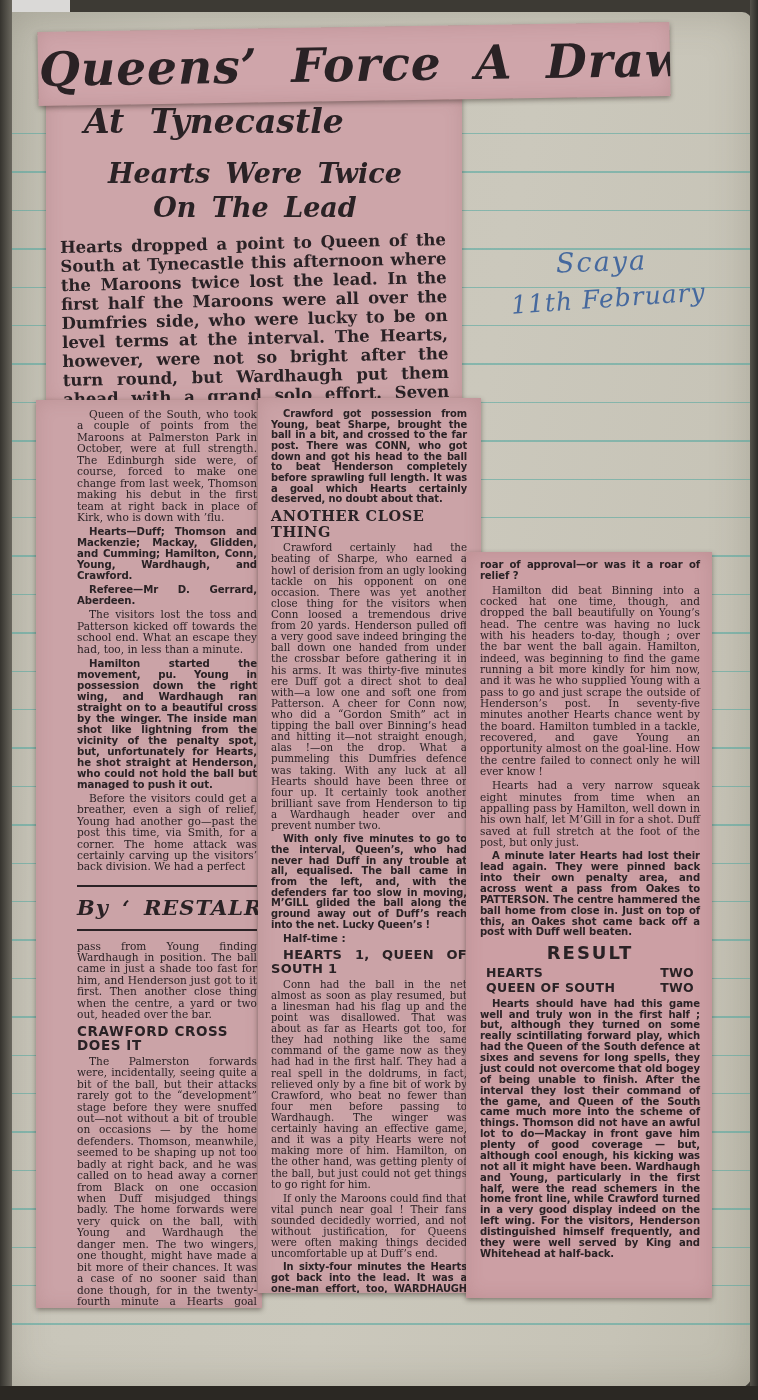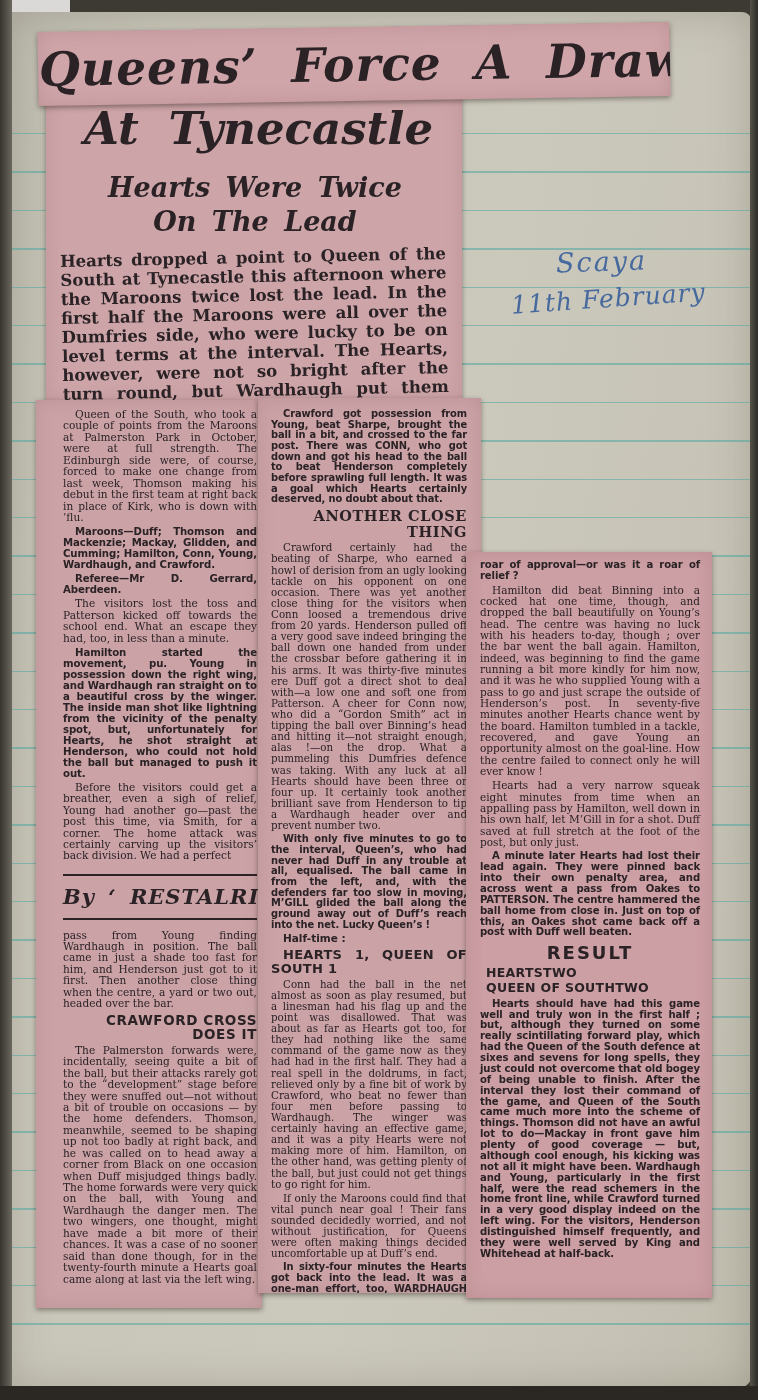--- a/index.html
+++ b/index.html
@@ -52,61 +52,61 @@
   .headline-text{
     font-family:"DejaVu Serif", serif;font-style:italic;font-weight:bold;
     font-size:47px;white-space:nowrap;word-spacing:16px;letter-spacing:1px;
   }
   .clip-main{
     left:46px;top:96px;width:416px;height:306px;background:#cda5a9;
     padding:6px 14px 0 16px;
   }
   .title2{
     font-family:"DejaVu Serif", serif;font-style:italic;font-weight:bold;
-    font-size:45px;padding-left:22px;word-spacing:14px;white-space:nowrap;
+    font-size:33px;padding-left:22px;word-spacing:14px;white-space:nowrap;
   }
   .subhead-big{
     font-family:"DejaVu Serif", serif;font-style:italic;font-weight:bold;
     font-size:27px;line-height:1.25;text-align:center;max-width:340px;
     margin:16px auto 10px auto;word-spacing:6px;
   }
   .intro{
     font-weight:bold;font-size:16.5px;line-height:1.15;text-align:justify;
     transform:rotate(-1.2deg);margin-top:8px;
   }
 
   
   .clip-col{font-size:10.6px;line-height:1.08;text-align:justify;}
-  .clip-left {left:36px; top:400px;width:226px;height:908px;padding:6px 5px 6px 27px;}
+  .clip-left {left:36px; top:400px;width:226px;height:908px;padding:6px 5px 6px 41px;}
   .clip-mid  {left:258px;top:398px;width:223px;height:895px;padding:8px 14px 6px 13px;font-size:10.3px;}
   .clip-right{left:466px;top:552px;width:246px;height:746px;padding:5px 12px 6px 14px;font-size:10.5px;background:#cc9fa4;}
   .clip-col p{margin:3px 0;text-indent:12px;}
   .clip-col p.noindent{text-indent:0;}
   .boldsans{font-family:"DejaVu Sans", sans-serif;font-weight:bold;font-size:.96em;letter-spacing:-0.1px;}
   .colsub{
-    text-align:right;font-weight:bold;font-size:14.5px;letter-spacing:.6px;
+    text-align:left;font-weight:bold;font-size:14.5px;letter-spacing:.6px;
     margin:7px 0 5px 0;text-indent:0 !important;font-family:"DejaVu Serif", serif;
   }
   .colsub.sans{font-family:"DejaVu Sans", sans-serif;font-size:13.5px;}
   .byline-box{
     border-top:2.5px solid #2a2225;border-bottom:2.5px solid #2a2225;
     margin:12px 0 10px 0;padding:10px 0 9px 0;text-align:center;
   }
   .byline-text{
     font-family:"DejaVu Serif", serif;font-style:italic;font-weight:bold;
     font-size:21px;word-spacing:5px;letter-spacing:1px;white-space:nowrap;text-indent:0;
   }
   .halftime-label{font-family:"DejaVu Sans", sans-serif;font-weight:bold;font-size:10.5px;margin:2px 0 0 0;text-indent:0;}
   .halftime-score{font-family:"DejaVu Sans", sans-serif;font-weight:bold;font-size:13px;margin:1px 0 4px 0;text-indent:0;letter-spacing:.3px;}
   .result-head{
     text-align:center;font-family:"DejaVu Sans", sans-serif;font-weight:bold;
     font-size:18px;letter-spacing:2px;margin:5px 0 2px 0;
   }
   .result-row{
-    display:flex;justify-content:flex-start;
+    display:flex;justify-content:space-between;
     font-family:"DejaVu Sans", sans-serif;font-weight:bold;font-size:12.5px;
     padding:1px 6px;letter-spacing:.3px;
   }
 </style>
 </head>
 <body>
 
 <div class="corner-light"></div>
 <div class="wood-corner"></div>
 
@@ -121,21 +121,21 @@
   <div class="subhead-big">Hearts Were Twice On The Lead</div>
   <div class="intro">Hearts dropped a point to Queen of the South at Tynecastle this afternoon where the Maroons twice lost the lead.  In the first half the Maroons were all over the Dumfries side, who were lucky to be on level terms at the interval.  The Hearts, however, were not so bright after the turn round, but Wardhaugh put them ahead with a grand solo effort.  Seven minutes from time, however, Patterson again put his side on equal terms.</div>
 </div>
 
 <div class="clip clip-headline">
   <div class="headline-text">‘Queens’ Force A Draw</div>
 </div>
 
 <div class="clip clip-col clip-left">
   <p>Queen of the South, who took a couple of points from the Maroons at Palmerston Park in October, were at full strength.  The Edinburgh side were, of course, forced to make one change from last week, Thomson making his debut in the first team at right back in place of Kirk, who is down with ’flu.</p>
-  <p class="boldsans">Maroons—Duff; Thomson and Mackenzie; Mackay, Glidden, and Cumming; Hamilton, Conn, Young, Wardhaugh, and Crawford.</p>
+  <p class="boldsans">Hearts—Duff; Thomson and Mackenzie; Mackay, Glidden, and Cumming; Hamilton, Conn, Young, Wardhaugh, and Crawford.</p>
   <p class="boldsans">Referee—Mr D. Gerrard, Aberdeen.</p>
   <p>The visitors lost the toss and Patterson kicked off towards the school end.  What an escape they had, too, in less than a minute.</p>
   <p class="boldsans">Hamilton started the movement, pu. Young in possession down the right wing, and Wardhaugh ran straight on to a beautiful cross by the winger.  The inside man shot like lightning from the vicinity of the penalty spot, but, unfortunately for Hearts, he shot straight at Henderson, who could not hold the ball but managed to push it out.</p>
   <p>Before the visitors could get a breather, even a sigh of relief, Young had another go—past the post this time, via Smith, for a corner.  The home attack was certainly carving up the visitors’ back division.  We had a perfect</p>
   <div class="byline-box">
     <div class="byline-text">By ‘ RESTALRIG ’</div>
   </div>
   <p class="noindent">pass from Young finding Wardhaugh in position.  The ball came in just a shade too fast for him, and Henderson just got to it first. Then another close thing when the centre, a yard or two out, headed over the bar.</p>
   <p class="colsub sans">CRAWFORD CROSS DOES IT</p>
   <p>The Palmerston forwards were, incidentally, seeing quite a bit of the ball, but their attacks rarely got to the “development” stage before they were snuffed out—not without a bit of trouble on occasions — by the home defenders. Thomson, meanwhile, seemed to be shaping up not too badly at right back, and he was called on to head away a corner from Black on one occasion when Duff misjudged things badly.  The home forwards were very quick on the ball, with Young and Wardhaugh the danger men.  The two wingers, one thought, might have made a bit more of their chances.  It was a case of no sooner said than done though, for in the twenty-fourth minute a Hearts goal came along at last via the left wing.</p>

